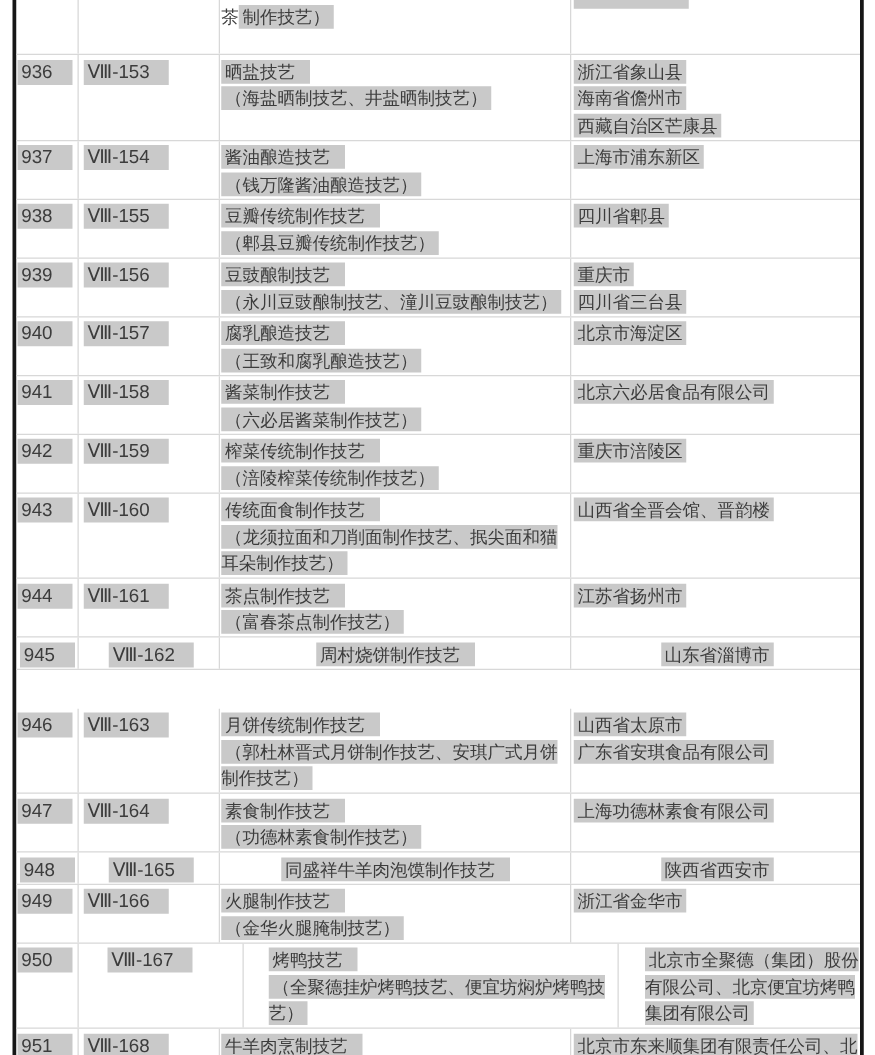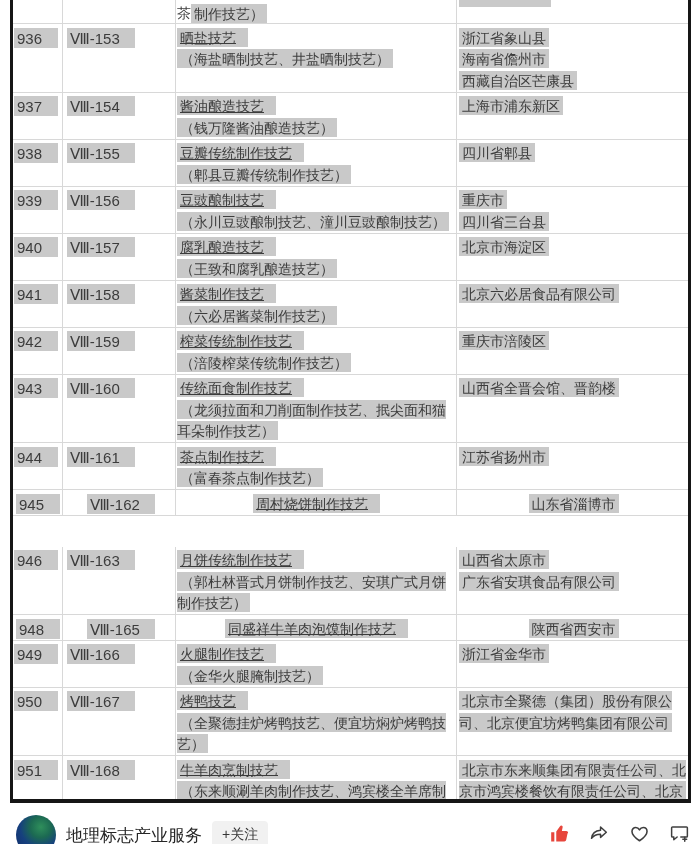--- a/index.html
+++ b/index.html
@@ -13,26 +13,26 @@
   .tr { display:flex; border-bottom:1px solid #d8d8d8; }
   .tr.last { border-bottom:none; }
   .td { padding-top:3px; line-height:21.5px; font-size:14px; }
   .c1 { width:50px;  border-right:1px solid #d8d8d8; font-size:15px; padding-left:1px; }
   .c2 { width:113px; border-right:1px solid #d8d8d8; font-size:15px; padding-left:4px; }
   .c3 { width:281px; border-right:1px solid #d8d8d8; padding-left:1px; }
   .c4 { flex:1; padding-left:2px; }
   .hl { background:#c9c9c9; padding:1.5px 3px; }
   .hlno   { padding-right:16px; }
   .hlcode { padding-right:15px; }
-  .hlt    { padding-right:12px;text-decoration:underline; }
-  .rpart { height:24px; overflow:hidden; }
+  .hlt    { padding-right:12px; }
+  .rpart { height:44px; overflow:hidden; }
   .rh22 { min-height:22px;text-align:center; }
   .rh45 { min-height:45px; }
   .rh65 { min-height:65px; }
-  .rh67 { min-height:67px; }
+  .rh67 { min-height:67px;gap:19px; }
   .rh68 { min-height:68px;margin-top:31px; }
   .rh43 { height:43px; overflow:hidden; }
   .remnant { width:92px; height:7px; background:#c9c9c9; margin-top:-3px; }
 
   
   .footer { display:flex; align-items:center; justify-content:space-between;
     padding:0 10px 0 16px; height:46px; margin-top:9px; }
   .acct { display:flex; align-items:center; gap:10px; }
   .avatar { width:40px; height:40px; border-radius:50%; flex:0 0 40px;
     background:radial-gradient(circle at 62% 30%, #2f8f5b 0%, #1c6a52 28%, #16407e 55%, #102a66 100%);
@@ -186,20 +186,31 @@
     <div class="td c3">
       <div><span class="hl hlt">月饼传统制作技艺</span></div>
       <div><span class="hl">（郭杜林晋式月饼制作技艺、安琪广式月饼制作技艺）</span></div>
     </div>
     <div class="td c4">
       <div><span class="hl">山西省太原市</span></div>
       <div><span class="hl">广东省安琪食品有限公司</span></div>
     </div>
   </div>
 
+  <div class="tr rh45">
+    <div class="td c1"><span class="hl hlno">947</span></div>
+    <div class="td c2"><span class="hl hlcode">Ⅷ-164</span></div>
+    <div class="td c3">
+      <div><span class="hl hlt">素食制作技艺</span></div>
+      <div><span class="hl">（功德林素食制作技艺）</span></div>
+    </div>
+    <div class="td c4">
+      <div><span class="hl">上海功德林素食有限公司</span></div>
+    </div>
+  </div>
 
   <div class="tr rh22">
     <div class="td c1"><span class="hl hlno">948</span></div>
     <div class="td c2"><span class="hl hlcode">Ⅷ-165</span></div>
     <div class="td c3">
       <div><span class="hl hlt">同盛祥牛羊肉泡馍制作技艺</span></div>
     </div>
     <div class="td c4">
       <div><span class="hl">陕西省西安市</span></div>
     </div>

